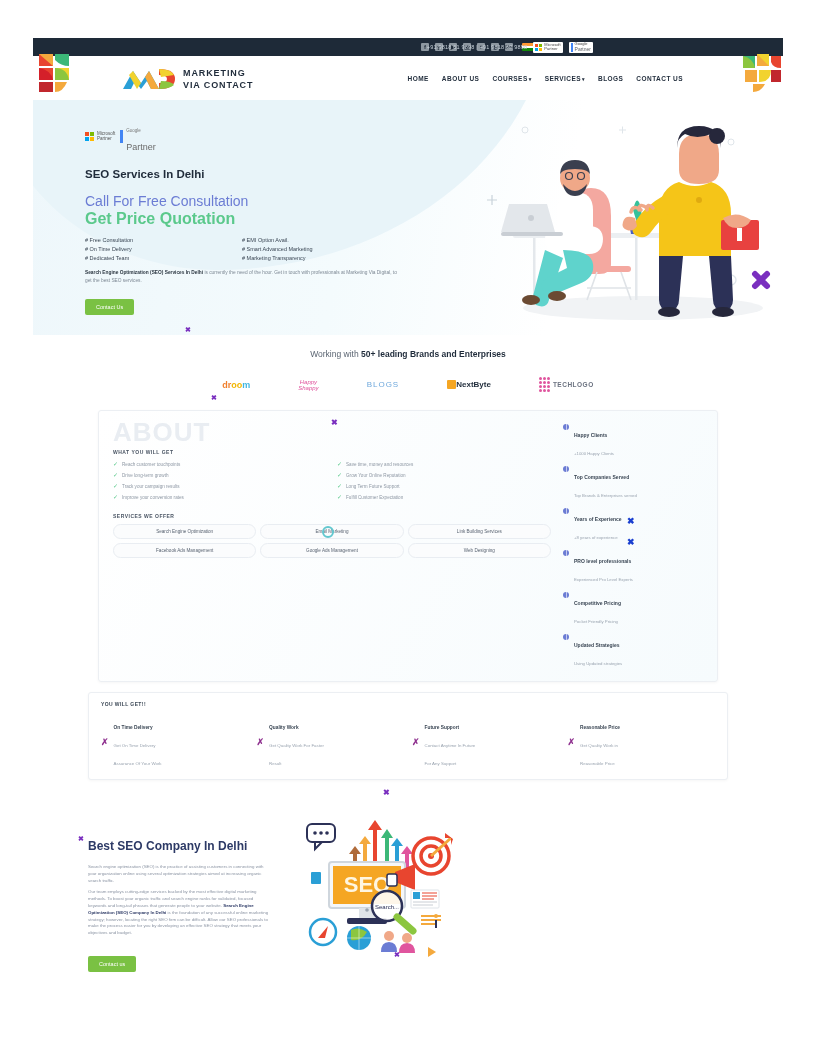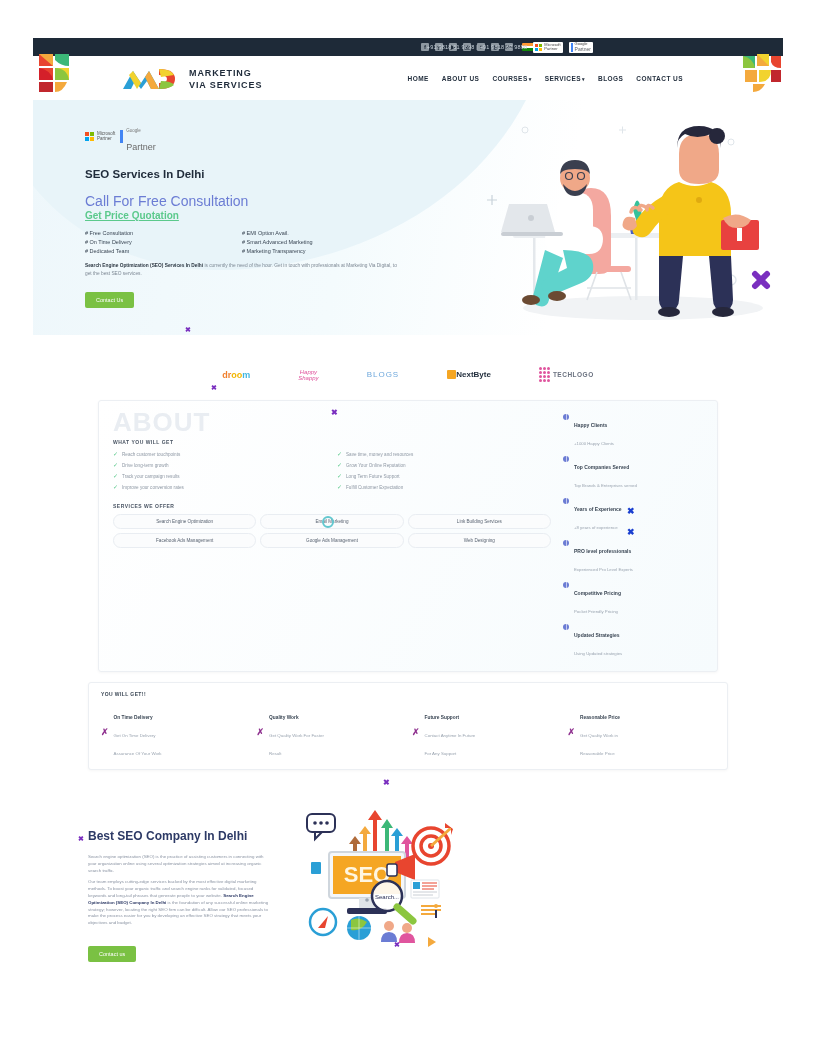--- a/index.html
+++ b/index.html
@@ -46,21 +46,21 @@
   .badge-txt{font-size:4px;color:#444;line-height:4.5px;}
   .gp-bar{width:2px;height:9px;background:#4285f4;}
   .gp-txt{font-size:5px;color:#5f6368;}
 
   
   .header{
     height:44px;background:#ffffff;position:relative;display:flex;align-items:center;
   }
   .deco-left{position:absolute;left:0;top:-6px;width:46px;height:44px;}
   .deco-right{position:absolute;right:0;top:-6px;width:44px;height:44px;}
-  .logo{display:flex;align-items:center;gap:6px;margin-left:88px;}
+  .logo{display:flex;align-items:center;gap:0;margin-left:88px;}
   .logo-mark{width:62px;height:26px;position:relative;}
   .logo-text{line-height:9px;}
   .logo-text .l1,.logo-text .l2{
     font-size:9px;font-weight:bold;color:#1f2b3a;letter-spacing:.9px;
   }
   .nav{margin-left:auto;margin-right:100px;display:flex;gap:13px;align-items:center;}
   .nav a{
     font-size:6.5px;font-weight:bold;color:#1f2b3a;letter-spacing:.45px;
     text-decoration:none;white-space:nowrap;
   }
@@ -77,21 +77,21 @@
   }
   .hero-inner{position:relative;padding:18px 0 0 52px;width:360px;}
   .gp-badge{display:flex;align-items:center;gap:3px;margin-bottom:3px;}
   .gp-badge .ms-sq{grid-template-columns:4px 4px;grid-template-rows:4px 4px;}
   .gp-badge .ms-label{font-size:4.5px;color:#555;line-height:5px;}
   .gp-badge .gp-bar2{width:3px;height:13px;background:#4285f4;margin-left:2px;}
   .gp-badge .gp-big{font-size:9px;color:#6a6a6a;}
   .gp-badge .gp-google{font-size:4.5px;color:#777;}
   h1.hero-title{font-size:11.5px;font-weight:bold;color:#1f2b3a;margin:14px 0 13px;}
   .hero-cta1{font-size:14px;font-weight:normal;color:#6b7cd4;margin-bottom:1px;}
-  .hero-cta2{font-size:10px;font-weight:bold;color:#5bc98c;margin-bottom:9px;text-decoration:underline;}
+  .hero-cta2{font-size:16px;font-weight:bold;color:#5bc98c;margin-bottom:9px;}
   .hero-feats{display:grid;grid-template-columns:1fr 1fr;gap:3px 6px;margin-bottom:8px;}
   .feat{font-size:5.5px;color:#3a4654;}
   .hero-desc{font-size:4.8px;color:#7d8894;line-height:8px;width:318px;margin-bottom:10px;}
   .hero-desc b{color:#2c3742;}
   .btn-green{
     display:inline-block;background:#7ac143;color:#fff;font-size:5.5px;
     padding:5px 11px;border-radius:2px;border:none;cursor:pointer;
   }
   .hero-art{position:absolute;right:0;top:0;width:300px;height:235px;}
 
@@ -236,21 +236,21 @@
       <svg class="logo-mark" viewBox="0 0 62 26">
         <path d="M2 24 L12 6 L20 18 L28 6 L38 24 L30 24 L26 16 L20 24 L14 16 L10 24 Z" fill="#2a9fd6"></path>
         <path d="M12 6 L20 18 L16 24 L8 10 Z" fill="#f2d32e"></path>
         <path d="M28 6 L38 24 L30 24 L24 12 Z" fill="#f4a93d"></path>
         <path d="M38 4 Q54 4 54 14 Q54 24 38 24 L38 18 Q46 18 46 14 Q46 10 38 10 Z" fill="#e8452f"></path>
         <path d="M38 4 Q50 4 53 10 L40 12 Z" fill="#f2d32e"></path>
         <path d="M40 16 Q50 16 53 20 Q48 24 38 24 Z" fill="#8cc63f"></path>
       </svg>
       <span class="logo-text">
         <span class="l1">MARKETING</span><br>
-        <span class="l2">VIA SERVICES</span>
+        <span class="l2">VIA CONTACT</span>
       </span>
     </div>
     <div class="nav">
       <a href="#"><span>HOME</span></a>
       <a href="#"><span>ABOUT US</span></a>
       <a href="#"><span>COURSES</span><span class="caret">▾</span></a>
       <a href="#"><span>SERVICES</span><span class="caret">▾</span></a>
       <a href="#"><span>BLOGS</span></a>
       <a href="#"><span>CONTACT US</span></a>
     </div>
@@ -355,20 +355,23 @@
       <rect x="254" y="128" width="5" height="13" fill="#fff"></rect>
       <path d="M240 118 q14 -8 28 2 q-4 8 -14 8 q-10 0 -14 -10 z" fill="#f0a888"></path>
       <g stroke="#7a2fbf" stroke-width="6" stroke-linecap="round">
         <path d="M272 174 l12 12 M284 174 l-12 12"></path>
       </g>
     </svg>
 
   </div>
 
   <div class="brands">
+    <div class="brands-title">
+      <span>Working with </span><b>50+ leading Brands and Enterprises</b>
+    </div>
     <div class="brand-row">
       <span class="brand b-droom">dr<i>oo</i><u>m</u></span>
       <span class="b-happy">
         <span>Happy</span>
           <span>Shappy</span>
       </span>
       <span class="brand b-lexir">BLOGS</span>
       <span class="brand b-next">
         <span class="sq"></span>
         <span class="t">NextByte</span>

